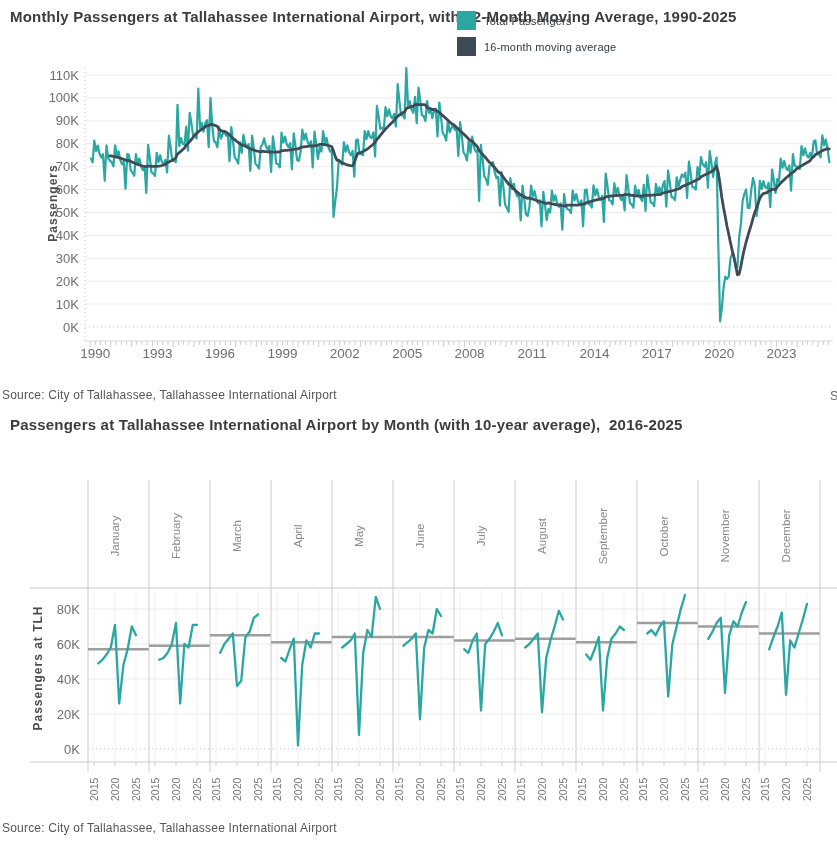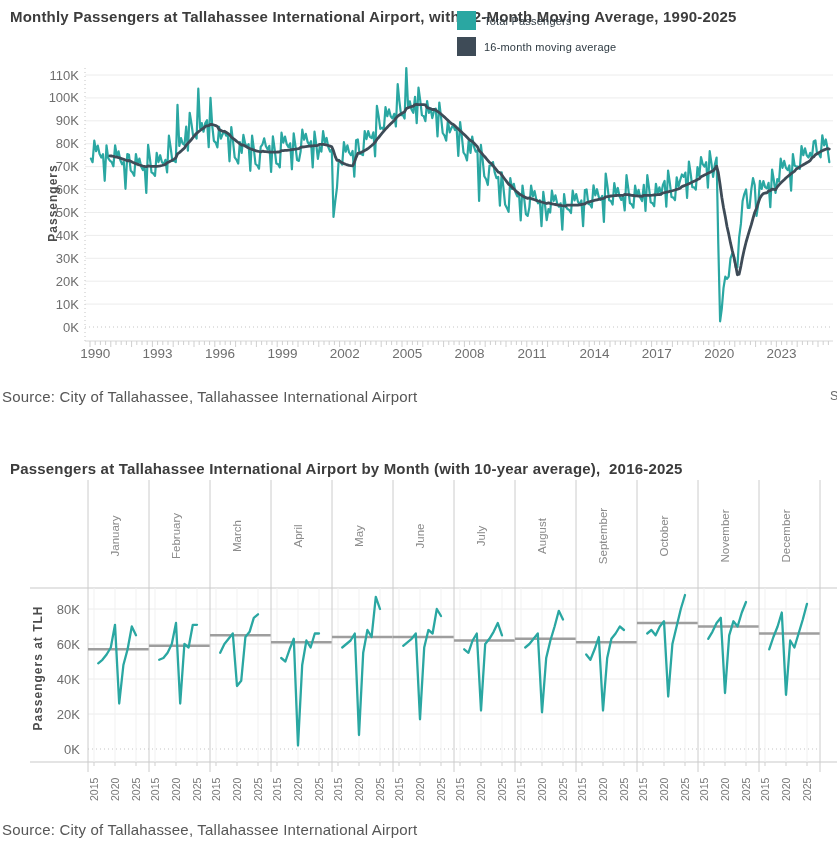--- a/index.html
+++ b/index.html
@@ -1,29 +1,29 @@
 <!DOCTYPE html>
 <html><head>
 <meta charset="utf-8">
 <style>
   html,body { margin:0; padding:0; background:#ffffff; }
   .stage { position:relative; width:837px; height:849px; overflow:hidden;
            font-family:"Liberation Sans", sans-serif; background:#ffffff; }
   .title { position:absolute; font-weight:700; font-size:15px; color:#3c3c3c; letter-spacing:.2px; }
   #title-top { left:10px; top:8px; width:820px; }
-  #title-bottom { left:10px; top:460px; width:820px; white-space:pre; }
+  #title-bottom { left:10px; top:416px; width:820px; white-space:pre; }
   .legend { position:absolute; left:457px; top:11px; z-index:5; }
   .legend-row { display:flex; align-items:center; margin-bottom:7px; }
   .swatch { width:19px; height:19px; margin-right:8px; flex:0 0 auto; }
   .legend-label { font-size:11px; color:#2e3a42; letter-spacing:.2px; }
   svg { position:absolute; left:0; display:block; }
   #svg-top { top:0; }
   #svg-bottom { top:470px; }
   svg text { font-family:"Liberation Sans", sans-serif; }
-  .source { position:absolute; font-size:15px; color:#565656; letter-spacing:.2px; }
+  .source { position:absolute; font-size:12px; color:#565656; letter-spacing:.2px; }
   #source-top { left:2px; top:388px; }
   #source-bottom { left:2px; top:821px; }
   #stray-s { position:absolute; left:830px; top:389px; font-size:12.5px; color:#6a6a6a; }
 </style>
 </head>
 <body>
 
 <div class="stage">
 
   <div class="title" id="title-top">Monthly Passengers at Tallahassee International Airport, with 12-Month Moving Average, 1990-2025</div>

